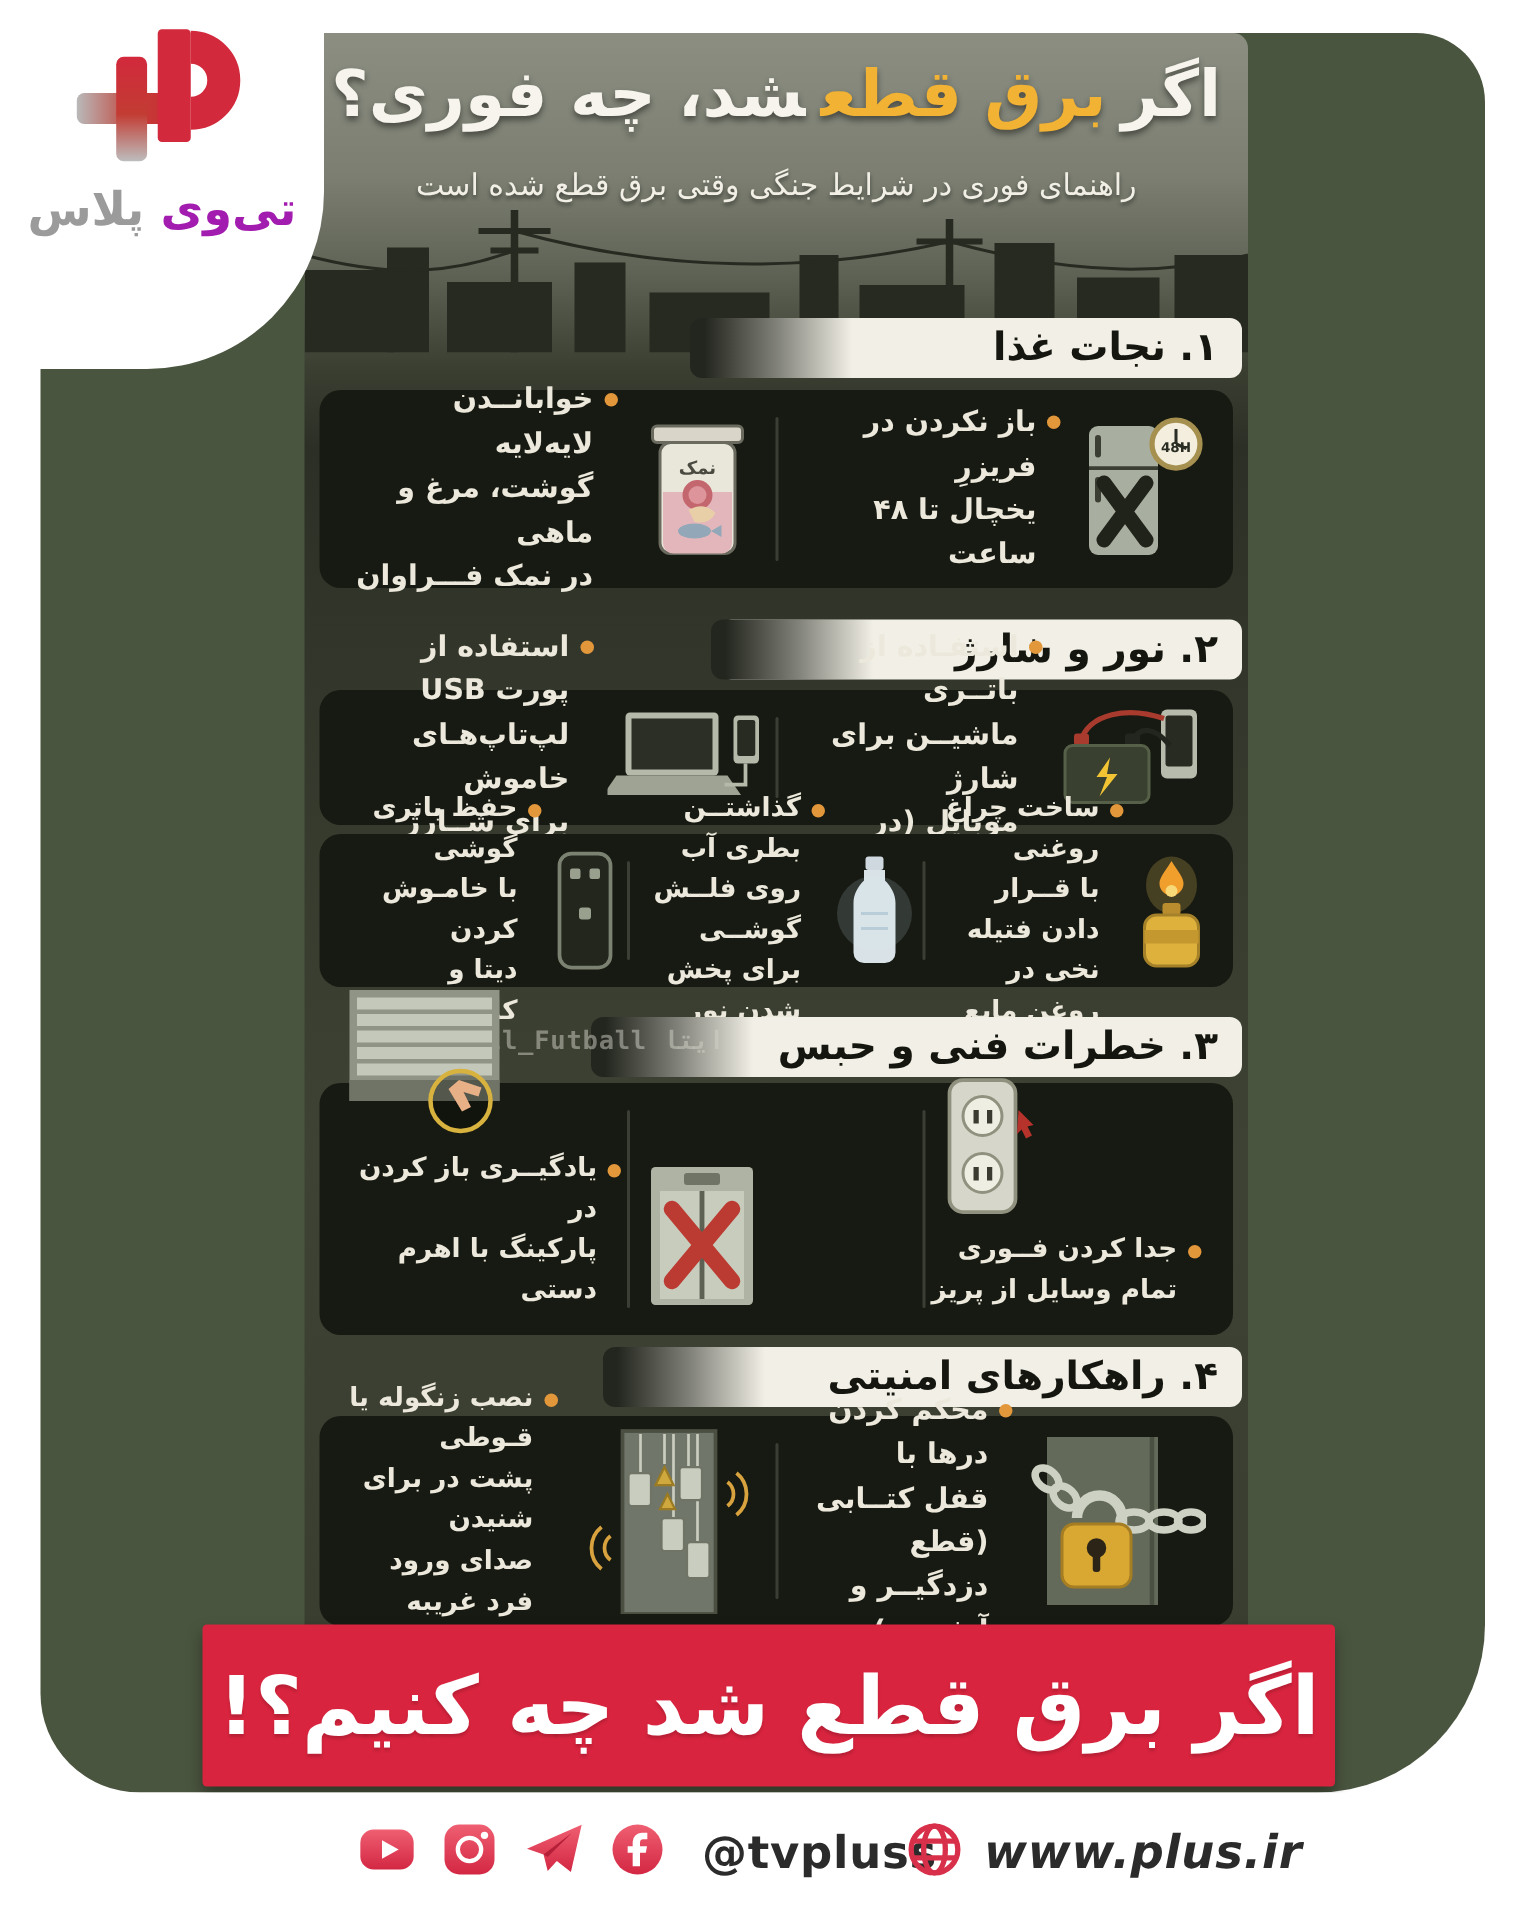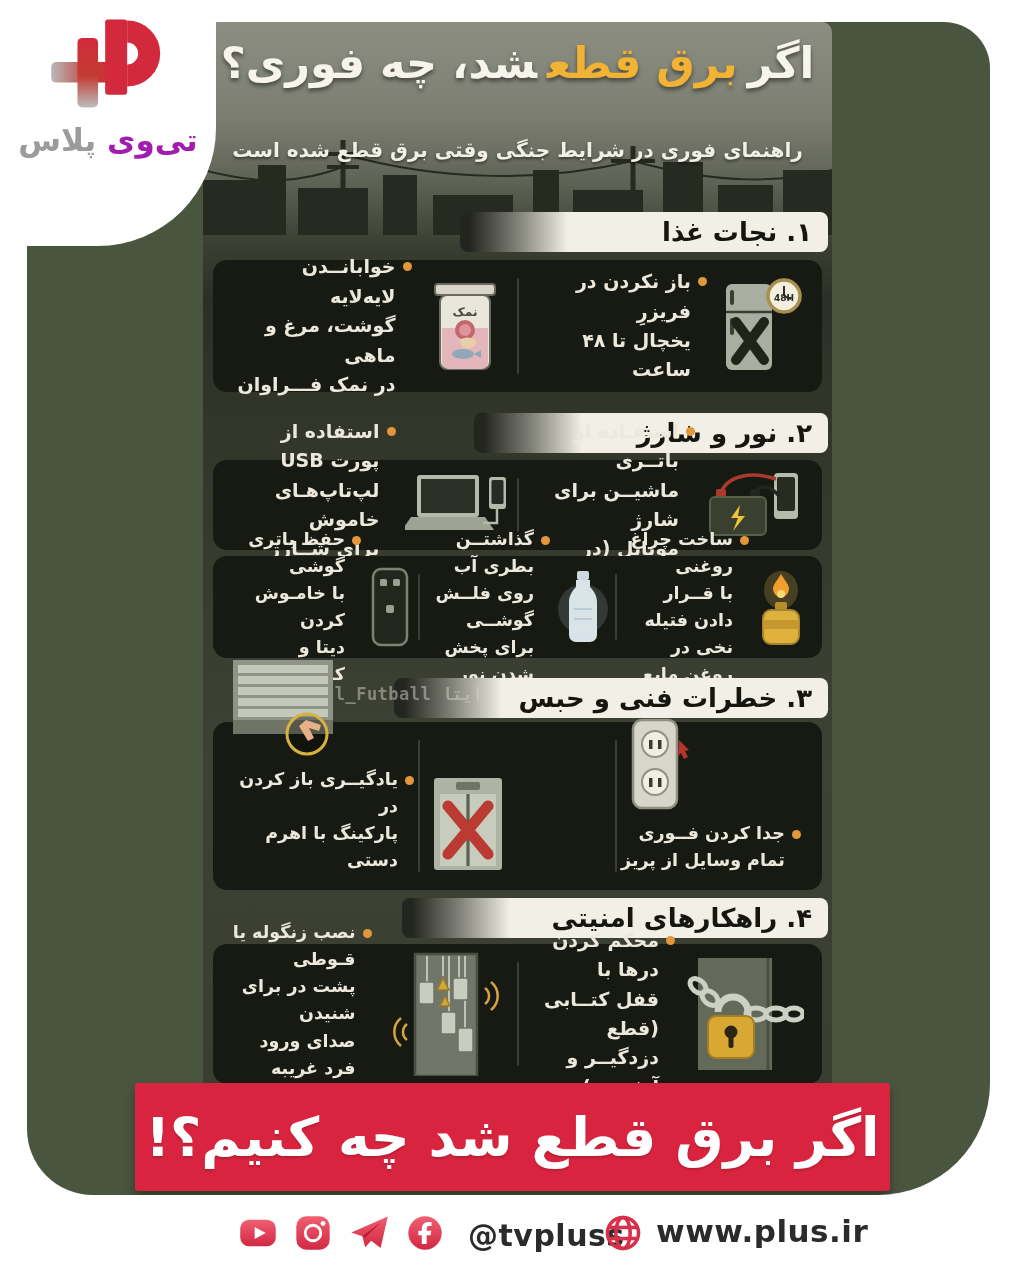--- a/index.html
+++ b/index.html
@@ -40,22 +40,22 @@
   .skyline { position:absolute; top:118px; left:0; width:629px; height:95px; }
 
   .ig-title {
     position:absolute; top:16px; width:100%; text-align:center; direction:rtl;
     font-size:43px; font-weight:bold; color:#f6f4ec;
     text-shadow:0 3px 4px rgba(0,0,0,.45);
   }
   .ig-title span { margin:0 5px; }
   .title-hl { color:#f2b233; }
   .ig-subtitle {
-    position:absolute; top:116px; width:100%; text-align:center; direction:rtl;
-    font-size:20px; font-weight:bold; color:#f2f0e6;
+    position:absolute; top:89px; width:100%; text-align:center; direction:rtl;
+    font-size:20px; font-weight:normal; color:#f2f0e6;
     text-shadow:0 2px 3px rgba(0,0,0,.45);
   }
 
   
   .hbar {
     position:absolute; right:4px; height:40px; background:#f1efe6;
     border-radius:8px; display:flex; align-items:center; direction:rtl;
     padding:14px 16px; font-size:26px; font-weight:bold; color:#15160f;
   }
   .hbar::before {
@@ -107,21 +107,21 @@
     background:#d8243e; border-radius:3px;
     display:flex; align-items:center; justify-content:center; direction:rtl;
     box-shadow:0 6px 10px rgba(0,0,0,.35);
   }
   .banner-text { color:#ffffff; font-size:54px; font-weight:bold; text-shadow:0 2px 2px rgba(0,0,0,.15); }
 
   
   .footer { position:absolute; left:0; top:1195px; width:1024px; height:85px; background:#ffffff; }
   .social-group { position:absolute; left:238px; top:18px; display:flex; align-items:center; gap:15px; }
   .handle { font-size:30px; font-weight:bold; color:#2b2b2b; margin-left:8px; letter-spacing:.5px; }
-  .site-group { position:absolute; left:603px; top:18px; display:flex; align-items:flex-start; gap:13px; }
+  .site-group { position:absolute; left:603px; top:18px; display:flex; align-items:center; gap:13px;font-style:italic; }
   .url { font-size:31px; font-weight:bold; color:#2b2b2b; letter-spacing:.5px; }
 
   svg text { font-family:"DejaVu Sans", sans-serif; font-weight:bold; }
 </style>
 </head>
 <body>
 
 <div class="green-frame"></div>
 
 <div class="infographic">

